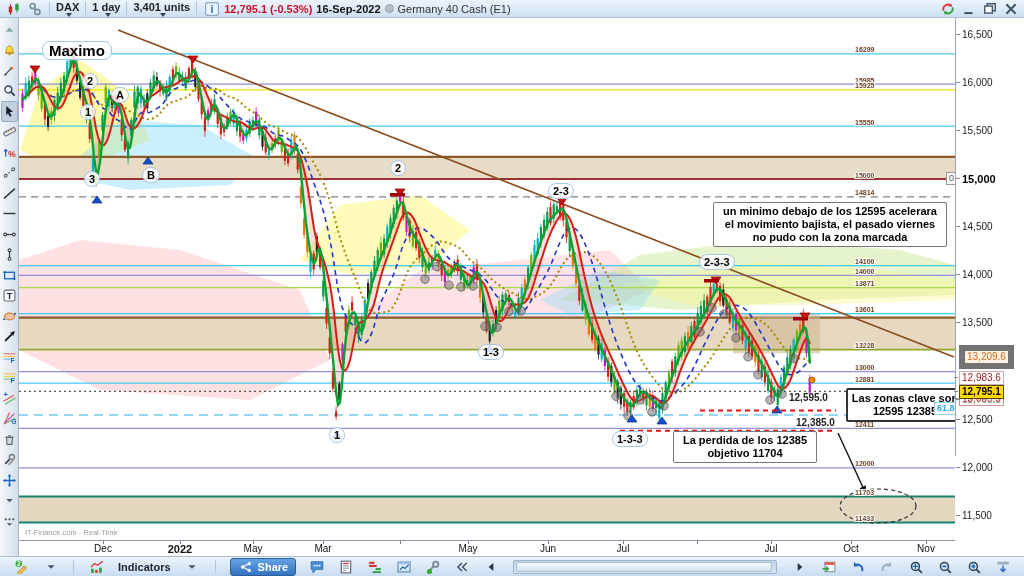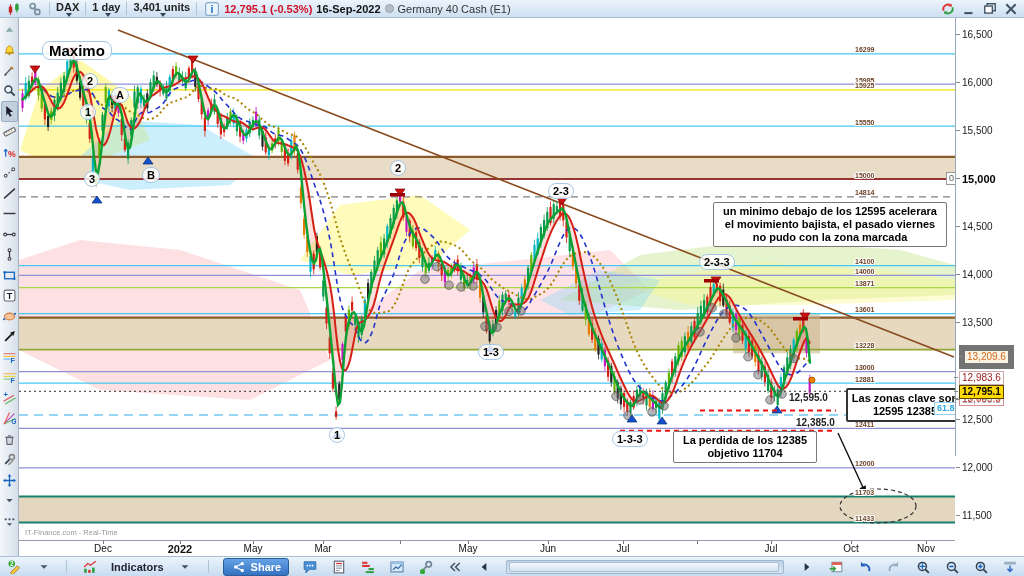--- a/index.html
+++ b/index.html
@@ -52,21 +52,21 @@
   .wave.big{font-size:15px;line-height:17px;padding:0 6px;}
   .ptag{position:absolute;font-size:10px;font-weight:bold;color:#222;z-index:13;
         text-shadow:0 0 2px #fff,0 0 2px #fff;}
   .fibtag{position:absolute;font-size:9px;background:#fff;border:1px solid #999;color:#555;
           padding:0 2px;z-index:16;line-height:11px;}
   .fibtag.blue{color:#2da8e0;border-color:#8fd0ef;font-weight:bold;}
   .watermark{position:absolute;left:25px;top:528px;font-size:7.5px;color:#999;z-index:12;}
   
   .bottombar{position:absolute;left:0;top:556px;width:1024px;height:20px;box-sizing:border-box;
              background:linear-gradient(#ecf4fc,#c8dcf0);border-top:1px solid #a9bed3;
-             display:flex;align-items:center;gap:12px;padding:0 6px;z-index:40;}
+             display:flex;align-items:center;gap:12px;padding:0 13px;z-index:40;}
   .icn{display:inline-flex;width:17px;height:17px;align-items:center;justify-content:center;flex:0 0 auto;}
   .icn svg{width:14px;height:14px;}
   .bb-label{font-weight:bold;color:#223;margin:0 1px;}
   .share-btn{display:flex;align-items:center;gap:3px;background:linear-gradient(#66a2e6,#3572c0);
              border:1px solid #2a5f9e;border-radius:3px;color:#fff;font-weight:bold;height:16px;
              padding:0 7px;font-size:11px;flex:0 0 auto;}
   .share-btn .icn svg{width:12px;height:12px;}
   .hscroll{flex:1;height:12px;background:linear-gradient(#bfd2e6,#d8e6f2);border:1px solid #9fb6cc;
            border-radius:2px;margin:0 2px;position:relative;}
   .hthumb{position:absolute;left:2px;top:1px;bottom:1px;right:4px;border-radius:2px;

